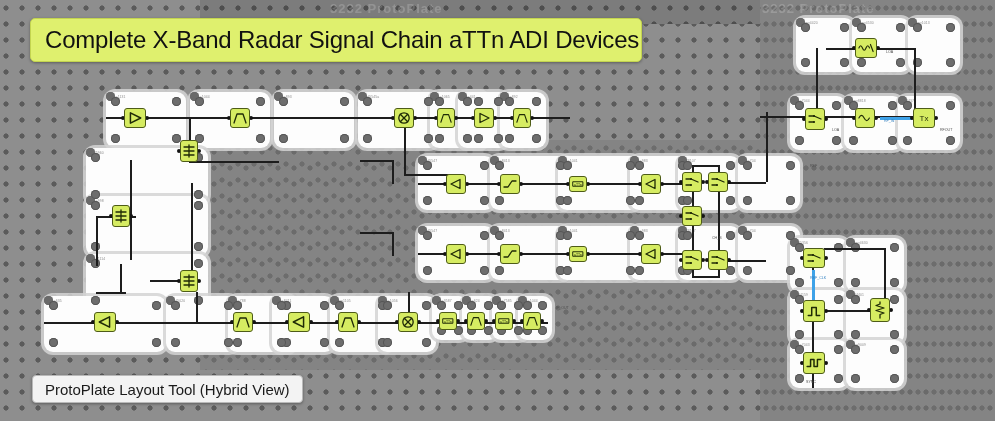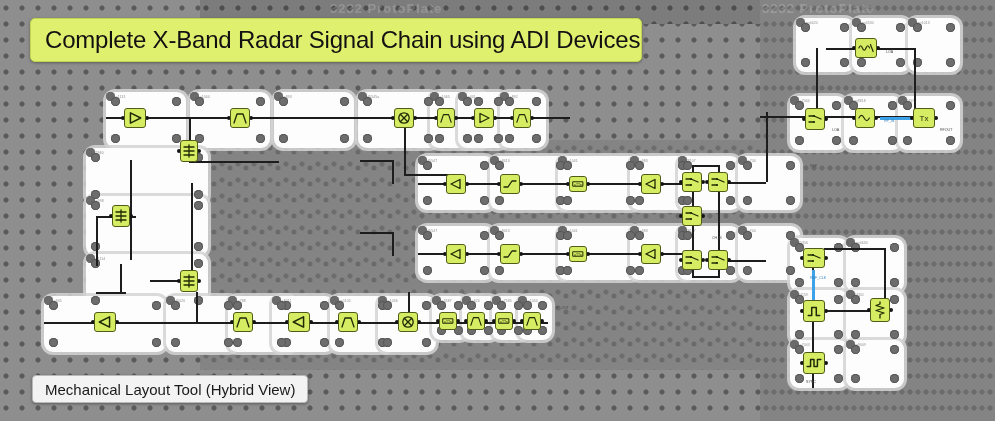--- a/index.html
+++ b/index.html
@@ -928,20 +928,20 @@
       <div class="clabel" style="left: 940px; top: 128px;">RFOUT</div>
       <div class="clabel blue" style="left: 884px; top: 119px;">RF_IN</div>
       <div class="clabel" style="left: 810px; top: 164px;">REF</div>
       <div class="clabel blue" style="left: 810px; top: 276px;">REF_CLK</div>
       <div class="clabel" style="left: 806px; top: 380px;">SYNC</div>
       <div class="clabel" style="left: 556px; top: 306px;">IF_OUT</div>
       <div class="clabel" style="left: 712px; top: 236px;">CH_B</div>
     </div>
 
   <div id="title-banner">
-    <span class="t">Complete X-Band Radar Signal Chain using ADI Devices</span>
+    <span class="t">Complete X-Band Radar Signal Chain aTTn ADI Devices</span>
   </div>
 
   <div id="status-label">
-    <span class="t">Mechanical Layout Tool (Hybrid View)</span>
+    <span class="t">ProtoPlate Layout Tool (Hybrid View)</span>
   </div>
 
 </div>
 
 </body></html>

